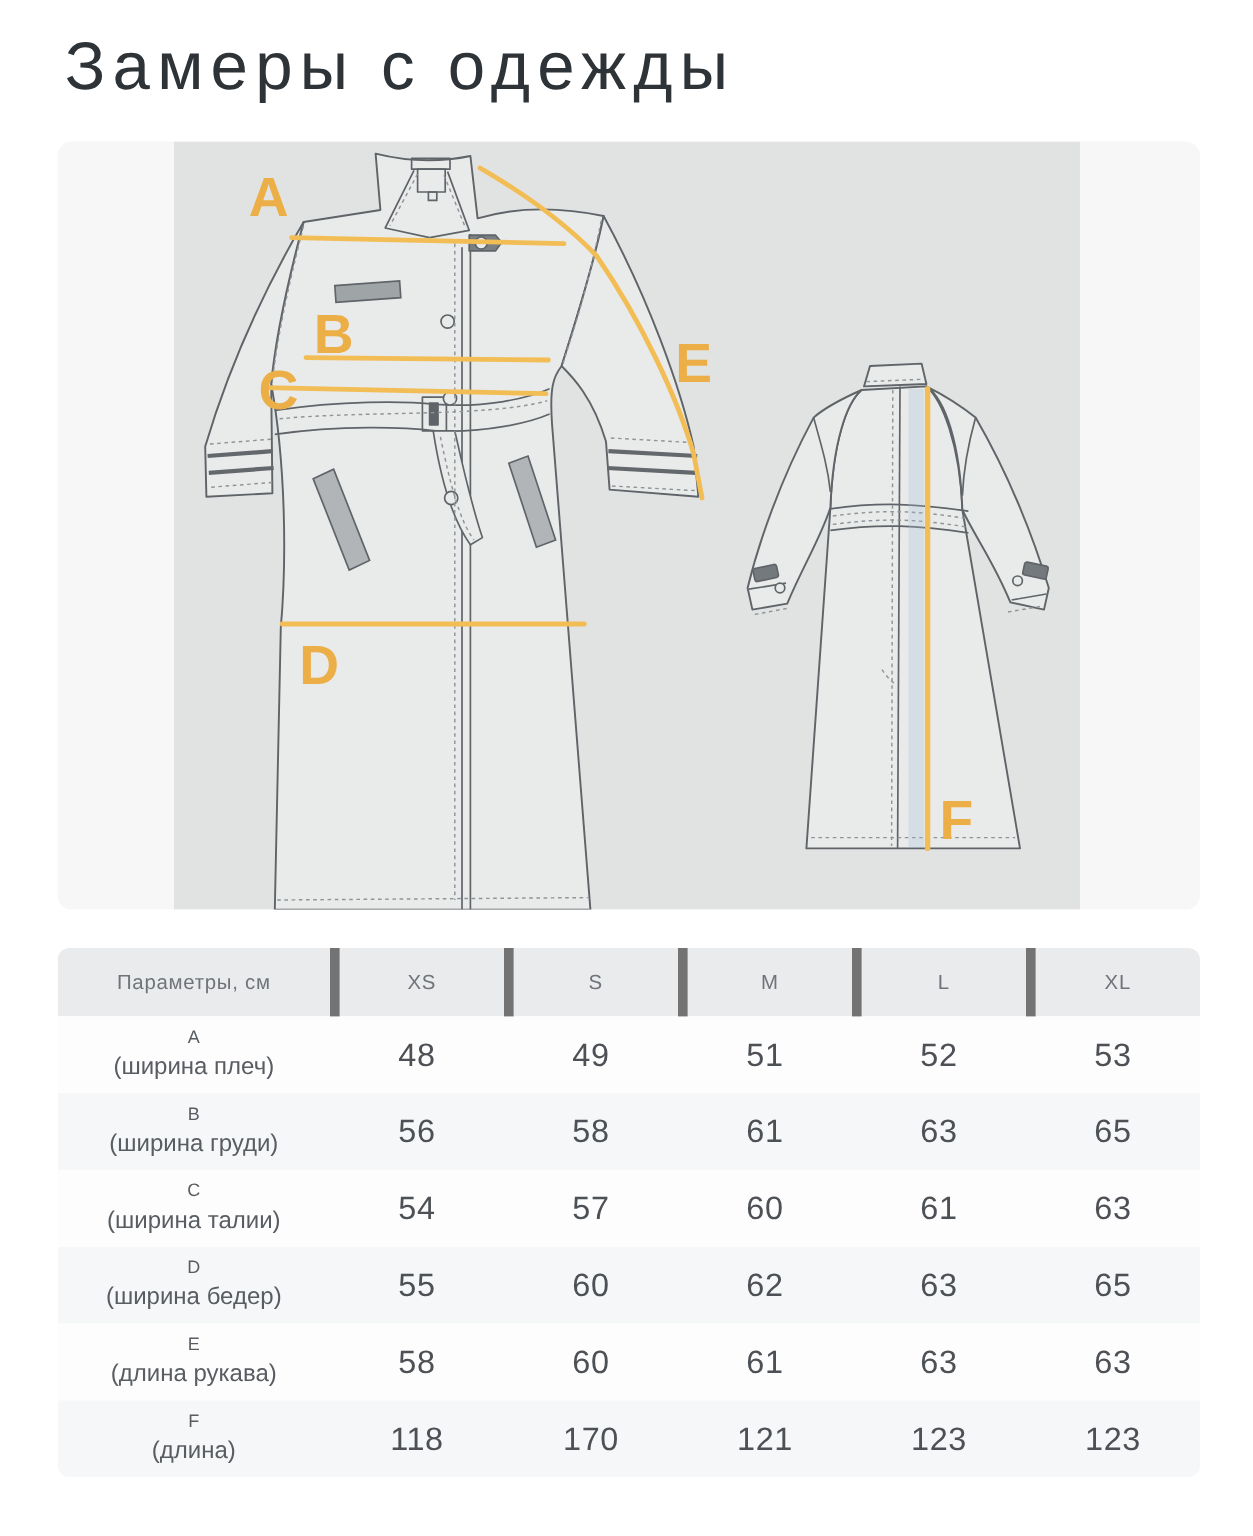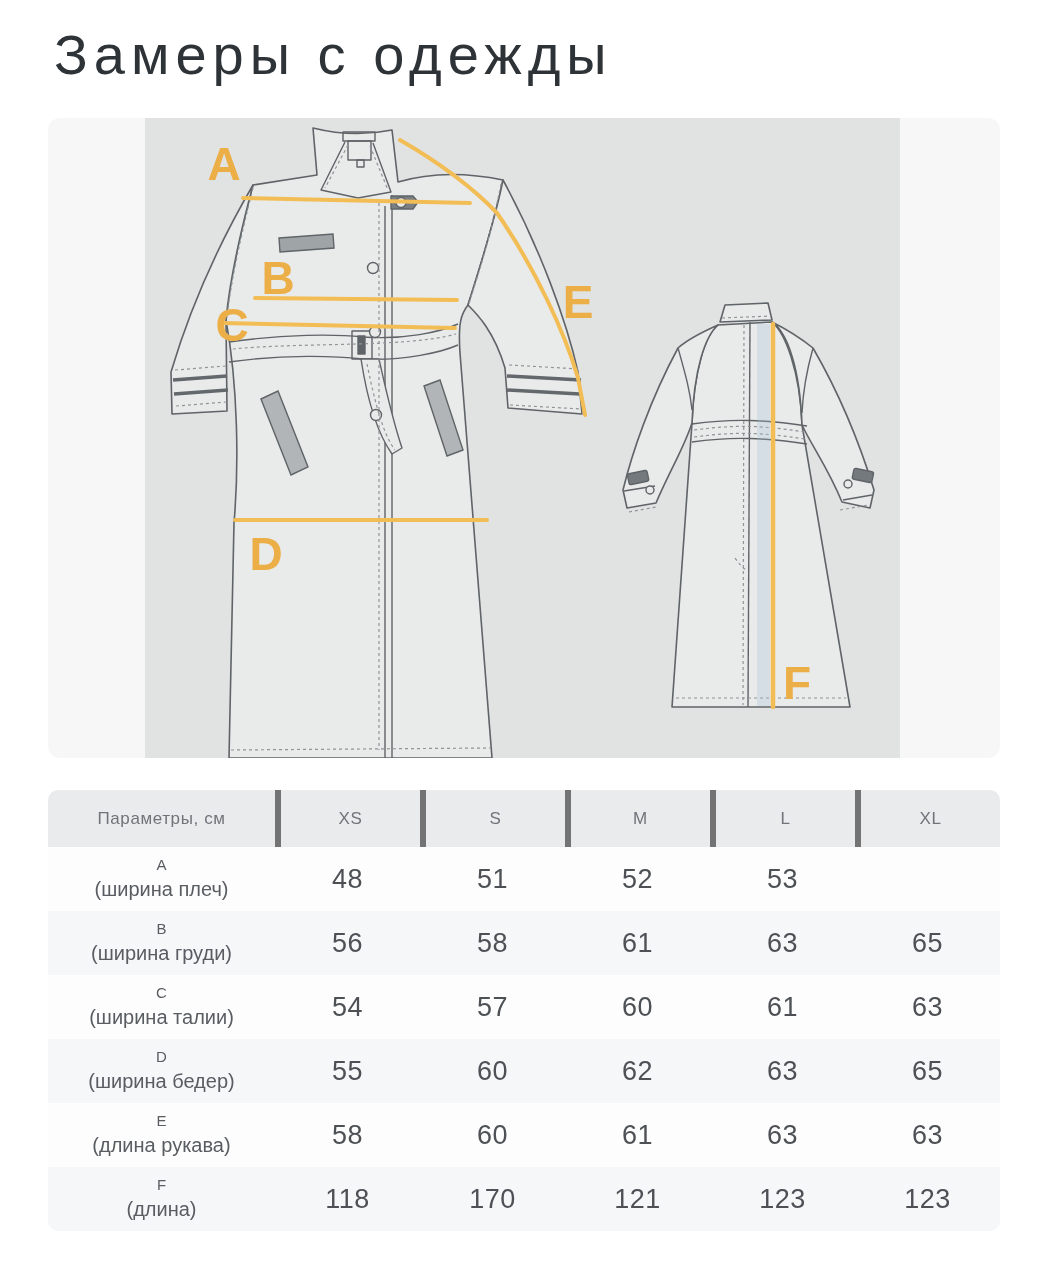--- a/index.html
+++ b/index.html
@@ -25,21 +25,21 @@
   }
   .t-head { display:flex; height:57px; background:#e9ebec; }
   .t-row  { display:flex; height:64px; }
   .row-even { background:#fdfdfd; }
   .row-odd  { background:#f5f7f9; }
   .c-param { width:227px; display:flex; flex-direction:column; align-items:center; justify-content:center; }
   .c-val   { width:145px; display:flex; align-items:center; justify-content:center; }
   .t-head .c-param, .t-head .c-val {
     font-size:17px; color:#70747a; letter-spacing:0.6px;
   }
-  .t-head .c-val { border-left:6px solid #737373; }
+  .t-head .c-val { border-left:8px solid #737373; }
   .param-letter { font-size:15px; color:#595d62; line-height:1.45; }
   .param-desc   { font-size:20px; color:#595d62; line-height:1.45; }
   .val-text { font-size:27px; color:#4d5054; letter-spacing:0.5px; }
 </style>
 </head>
 <body>
 
 <div class="page">
 
   <div class="page-title">Замеры с одежды</div>
@@ -182,20 +182,23 @@
 
     <div class="t-row row-even">
       <div class="c-param">
         <span class="param-letter">A</span>
         <span class="param-desc">(ширина плеч)</span>
       </div>
       <div class="c-val">
           <span class="val-text">48</span>
         </div>
       <div class="c-val">
+          <span class="val-text">49</span>
+        </div>
+      <div class="c-val">
           <span class="val-text">51</span>
         </div>
       <div class="c-val">
           <span class="val-text">52</span>
         </div>
       <div class="c-val">
           <span class="val-text">53</span>
         </div>
     </div>
 

